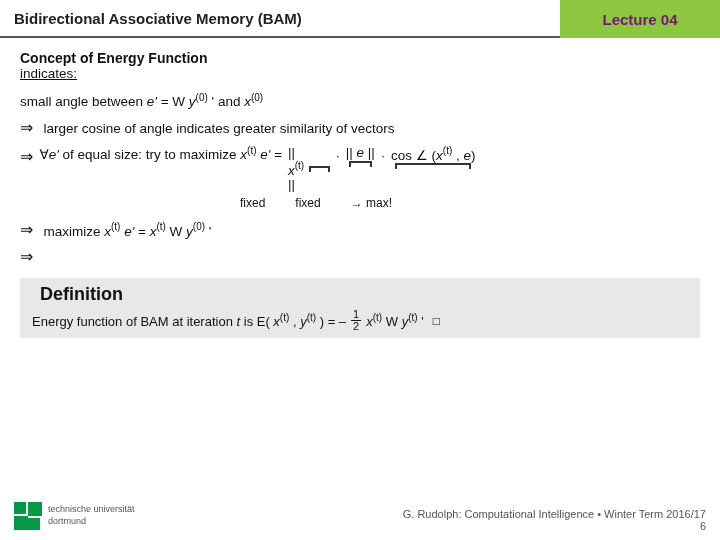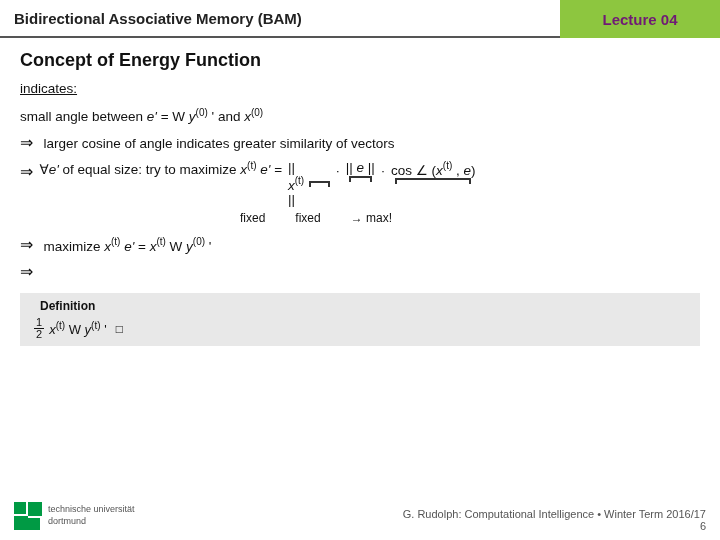--- a/index.html
+++ b/index.html
@@ -41,23 +41,23 @@
       font-weight: bold;
       color: #701a75;
     }
 
     
     .content {
       padding: 12px 20px 8px 20px;
     }
 
     .section-title {
-      font-size: 18px;
-      font-weight: bold;
-      margin-bottom: 10px;
+      font-size: 14px;
+      font-weight: bold;
+      margin-bottom: 0;
     }
 
     .section-subtitle {
       font-size: 13.5px;
       text-decoration: underline;
       margin-bottom: 8px;
     }
 
     .line {
       font-size: 13.5px;
@@ -80,21 +80,21 @@
 
     
     .definition-box {
       background: #e8e8e8;
       padding: 6px 12px;
       margin-top: 12px;
       margin-bottom: 4px;
     }
     .definition-title {
       font-weight: bold;
-      font-size: 12px;
+      font-size: 18px;
       padding-left: 8px;
     }
 
     .energy-line {
       font-size: 13px;
       margin-top: 4px;
       display: flex;
       align-items: center;
       flex-wrap: wrap;
       gap: 3px;
@@ -220,20 +220,21 @@
     <span>maximize <span class="math-italic">x</span><sup>(t)</sup> <span class="math-italic">e'</span> = <span class="math-italic">x</span><sup>(t)</sup> W <span class="math-italic">y</span><sup>(0)</sup> '</span>
   </div>
 
   <div class="arrow-line">
     <span class="arrow">⇒</span>
   </div>
 
   <div class="definition-box">
     <div class="definition-title">Definition</div>
     <div class="energy-line">
+      <span>Energy function of BAM at iteration <span class="math-italic">t</span> is E( <span class="math-italic">x</span><sup>(t)</sup> , <span class="math-italic">y</span><sup>(t)</sup> ) = –</span>
       <span class="fraction">
         <span class="num">1</span>
         <span class="den">2</span>
       </span>
       <span><span class="math-italic">x</span><sup>(t)</sup> W <span class="math-italic">y</span><sup>(t)</sup> '</span>
       <span class="square-sym">□</span>
     </div>
   </div>
 
 </div>

